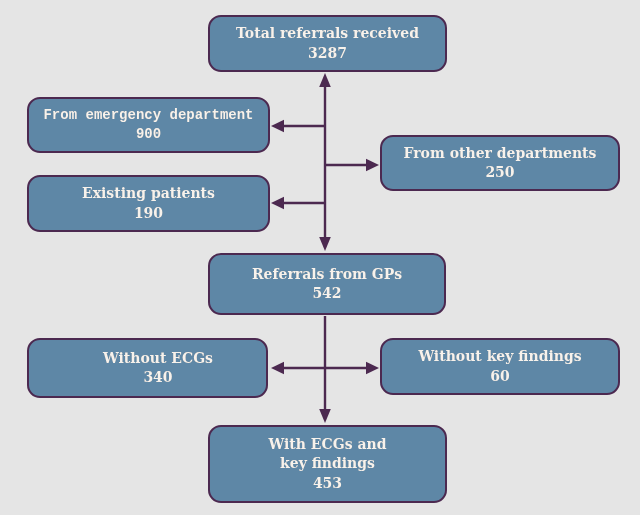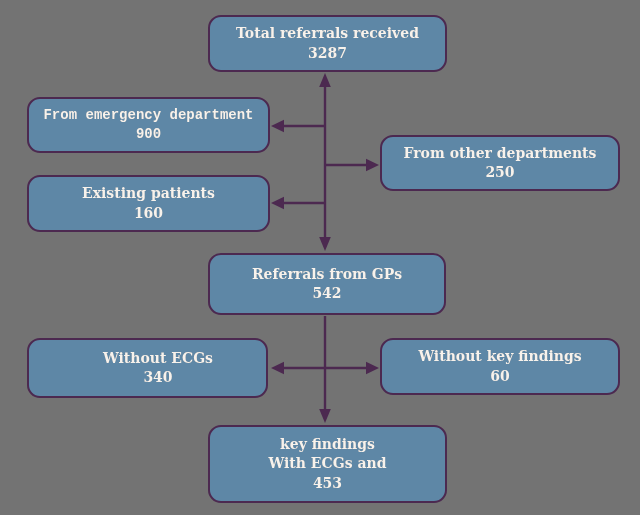--- a/index.html
+++ b/index.html
@@ -4,21 +4,21 @@
 <style>
   html, body {
     margin: 0;
     padding: 0;
     background: #ffffff;
   }
   .canvas {
     position: relative;
     width: 640px;
     height: 515px;
-    background: #737373;
+    background: #e5e5e5;
     overflow: hidden;
     font-family: "DejaVu Serif", serif;
   }
   .arrows {
     position: absolute;
     left: 0;
     top: 0;
     width: 640px;
     height: 515px;
   }
@@ -86,37 +86,37 @@
     <div>900</div>
   </div>
 
   <div class="node" id="n-other">
     <div>From other departments</div>
     <div>250</div>
   </div>
 
   <div class="node" id="n-exist">
     <div>Existing patients</div>
-    <div>160</div>
+    <div>190</div>
   </div>
 
   <div class="node" id="n-gps">
     <div>Referrals from GPs</div>
     <div>542</div>
   </div>
 
   <div class="node" id="n-wecg">
     <div>Without ECGs</div>
     <div>340</div>
   </div>
 
   <div class="node" id="n-wkf">
     <div>Without key findings</div>
     <div>60</div>
   </div>
 
   <div class="node" id="n-with">
+    <div>With ECGs and</div>
     <div>key findings</div>
-    <div>With ECGs and</div>
     <div>453</div>
   </div>
 
 </div>
 
 </body></html>

